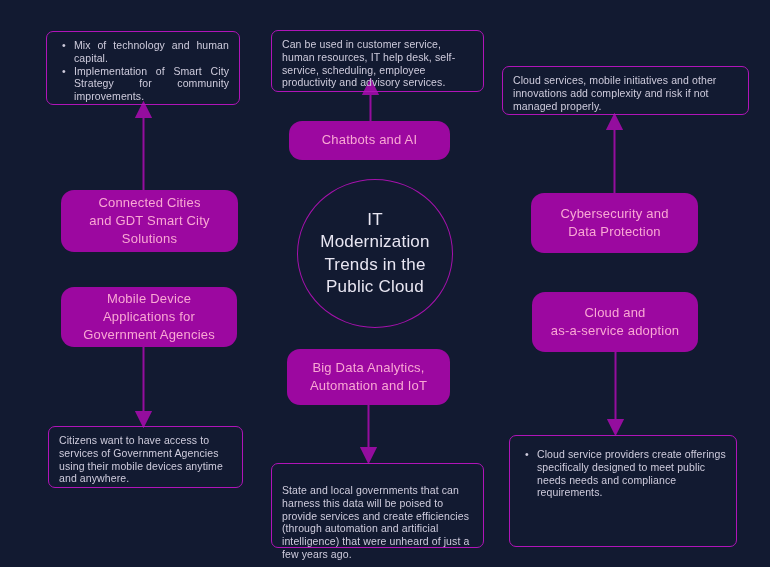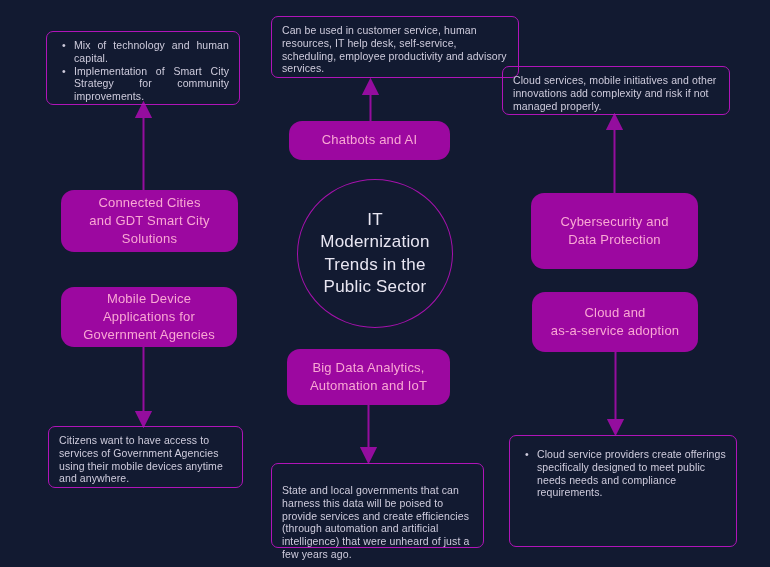--- a/index.html
+++ b/index.html
@@ -64,29 +64,29 @@
     font-size: 17px; line-height: 1.32;
     white-space: pre-line;
     letter-spacing: 0.2px;
   }
 
   
   .node-connected   { left: 61px;  top: 190px; width: 177px; height: 62px; }
   .node-mobile      { left: 61px;  top: 287px; width: 176px; height: 60px; }
   .node-chatbots    { left: 289px; top: 121px; width: 161px; height: 39px; }
   .node-bigdata     { left: 287px; top: 349px; width: 163px; height: 56px; }
-  .node-cyber       { left: 531px; top: 193px; width: 167px; height: 76px; }
+  .node-cyber       { left: 531px; top: 193px; width: 167px; height: 60px; }
   .node-cloud       { left: 532px; top: 292px; width: 166px; height: 60px; }
 
   
   .note-connected   { left: 46px;  top: 31px;  width: 194px; height: 74px; }
   .note-citizens    { left: 48px;  top: 426px; width: 195px; height: 62px; }
-  .note-chatbots    { left: 271px; top: 16px;  width: 248px; height: 62px; }
+  .note-chatbots    { left: 271px; top: 30px;  width: 213px; height: 62px; }
   .note-state       { left: 271px; top: 463px; width: 213px; height: 85px; padding-top: 20px; }
-  .note-cyber       { left: 502px; top: 66px;  width: 228px; height: 49px; }
+  .note-cyber       { left: 502px; top: 66px;  width: 247px; height: 49px; }
   .note-cloud       { left: 509px; top: 435px; width: 228px; height: 112px; padding-top: 12px; }
 </style>
 </head>
 <body>
 
 <div class="canvas">
 
   <svg class="arrows" viewBox="0 0 770 567" xmlns="http://www.w3.org/2000/svg">
     <g stroke="#940d9e" stroke-width="2" fill="#940d9e">
 
@@ -106,21 +106,21 @@
       <polygon points="614.5,115 607.5,129 621.5,129"></polygon>
 
       <line x1="615.5" y1="352" x2="615.5" y2="422"></line>
       <polygon points="615.5,434 608.5,420 622.5,420"></polygon>
     </g>
   </svg>
 
   <div class="center-circle">IT
 Modernization
 Trends in the
-Public Sector</div>
+Public Cloud</div>
 
   <div class="note justified note-connected">
     <ul>
       <li>Mix of technology and human capital.</li>
       <li>Implementation of Smart City Strategy for community improvements.</li>
     </ul>
   </div>
   <div class="node node-connected">Connected Cities
 and GDT Smart City
 Solutions</div>

